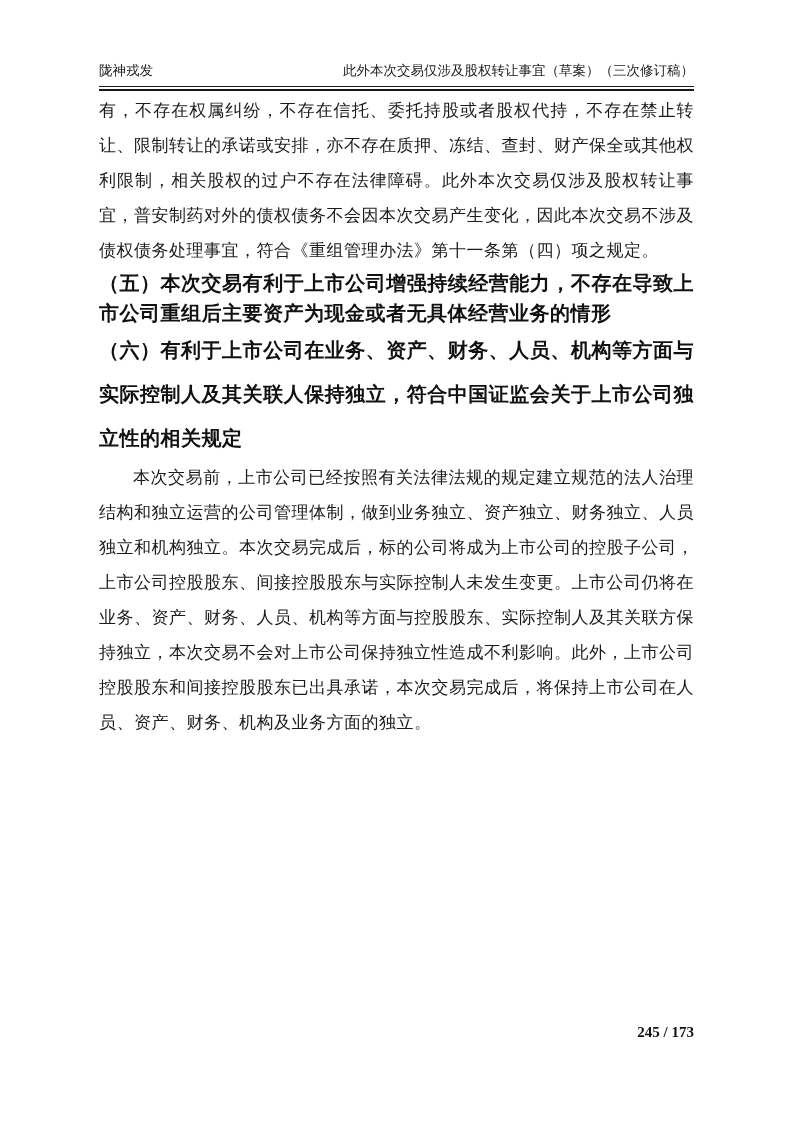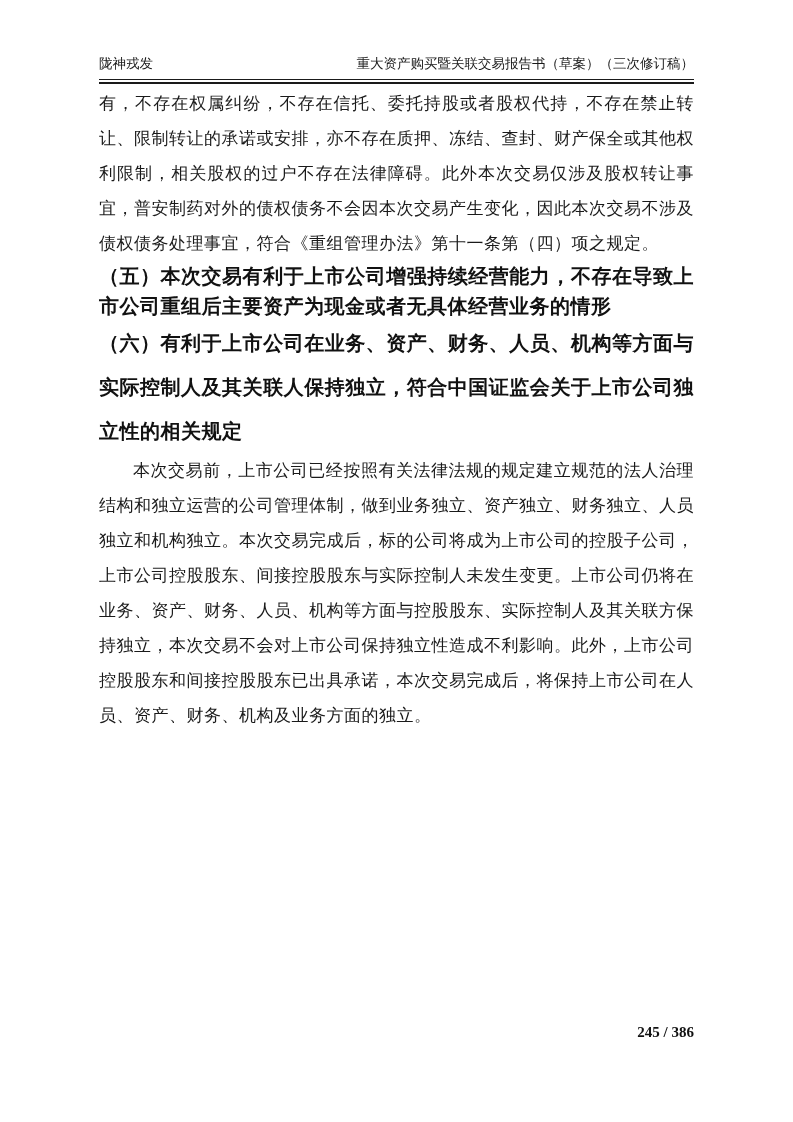--- a/index.html
+++ b/index.html
@@ -7,21 +7,21 @@
     padding: 0;
     background: #ffffff;
   }
   .page {
     position: relative;
     width: 793px;
     height: 1122px;
     margin: 0 auto;
     background: #ffffff;
     box-sizing: border-box;
-    padding: 0 99px;
+    padding: 7px 99px;
     overflow: hidden;
     color: #1a1a1a;
     font-family: "Liberation Serif", "DejaVu Serif", serif;
     border-radius: 12px;
   }
   .header {
     padding-top: 54px;
   }
   .header-row {
     display: flex;
@@ -75,34 +75,34 @@
   }
 </style>
 </head>
 <body>
 
 <div class="page">
 
   <div class="header">
     <div class="header-row">
       <span>陇神戎发</span>
-      <span>重大资产购买暨关联交易报告书（草案）（三次修订稿）</span>
+      <span>此外本次交易仅涉及股权转让事宜（草案）（三次修订稿）</span>
     </div>
     <div class="header-rule"></div>
   </div>
 
   <div class="body-text">
 
     <p class="first">有，不存在权属纠纷，不存在信托、委托持股或者股权代持，不存在禁止转让、限制转让的承诺或安排，亦不存在质押、冻结、查封、财产保全或其他权利限制，相关股权的过户不存在法律障碍。此外本次交易仅涉及股权转让事宜，普安制药对外的债权债务不会因本次交易产生变化，因此本次交易不涉及债权债务处理事宜，符合《重组管理办法》第十一条第（四）项之规定。</p>
 
     <h2>（五）本次交易有利于上市公司增强持续经营能力，不存在导致上市公司重组后主要资产为现金或者无具体经营业务的情形</h2>
 
 
 
     <h2 class="h-six">（六）有利于上市公司在业务、资产、财务、人员、机构等方面与实际控制人及其关联人保持独立，符合中国证监会关于上市公司独立性的相关规定</h2>
 
     <p class="indent">本次交易前，上市公司已经按照有关法律法规的规定建立规范的法人治理结构和独立运营的公司管理体制，做到业务独立、资产独立、财务独立、人员独立和机构独立。本次交易完成后，标的公司将成为上市公司的控股子公司，上市公司控股股东、间接控股股东与实际控制人未发生变更。上市公司仍将在业务、资产、财务、人员、机构等方面与控股股东、实际控制人及其关联方保持独立，本次交易不会对上市公司保持独立性造成不利影响。此外，上市公司控股股东和间接控股股东已出具承诺，本次交易完成后，将保持上市公司在人员、资产、财务、机构及业务方面的独立。</p>
 
   </div>
 
-  <div class="footer-pagenum">245 / 386</div>
+  <div class="footer-pagenum">245 / 173</div>
 
 </div>
 
 </body></html>

